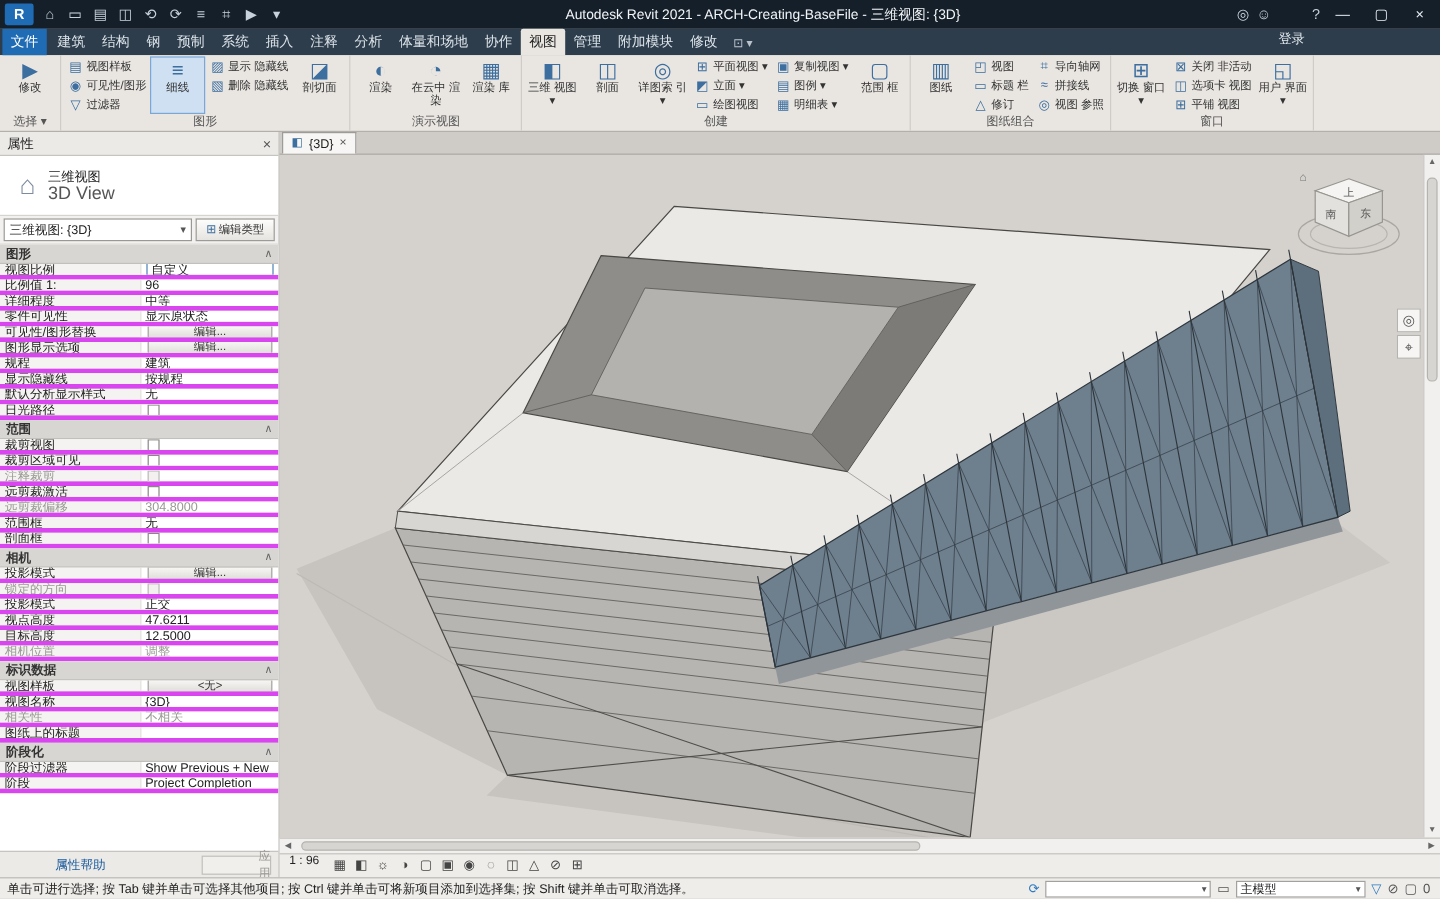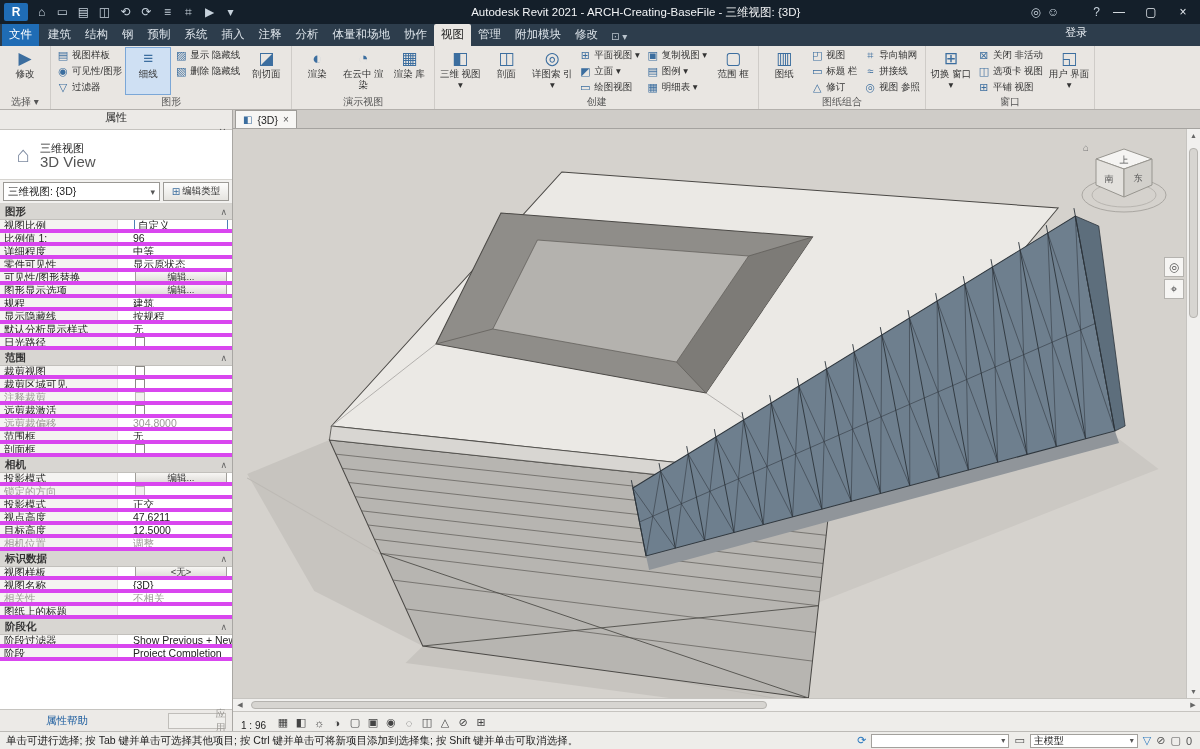--- a/index.html
+++ b/index.html
@@ -33,37 +33,37 @@
   .bigbtn.on{background:#cfe0f3;border-color:#7ba7d7;}
   .bicon{font-size:17px;line-height:20px;color:#3c6e9f;}
   .blab{font-size:9.5px;line-height:10.5px;text-align:center;color:#333;white-space:normal;}
   .scol{display:flex;flex-direction:column;justify-content:flex-start;}
   .sbtn{display:flex;align-items:center;height:16px;padding:0 3px;white-space:nowrap;}
   .sicon{width:14px;text-align:center;font-size:11px;color:#3c6e9f;margin-right:2px;}
   .slab{font-size:9.5px;color:#333;}
 
   
   .props{position:absolute;left:0;top:110px;width:233px;bottom:18px;background:#f2f1ef;border-right:1px solid #a9a7a3;display:flex;flex-direction:column;}
-  .props-header{height:20px;background:#eceae7;border-bottom:1px solid #c6c4c0;display:flex;align-items:center;padding:0 6px;font-size:11px;color:#222;flex-direction:column;}
+  .props-header{height:20px;background:#eceae7;border-bottom:1px solid #c6c4c0;display:flex;align-items:center;padding:0 6px;font-size:11px;color:#222;}
   .props-close{margin-left:auto;color:#555;font-size:12px;}
   .type-box{height:50px;background:#fff;border-bottom:1px solid #d6d4d0;display:flex;align-items:center;padding:0 6px;}
   .house-ic{font-size:22px;color:#7d8aa0;width:34px;text-align:center;}
   .type-main{font-size:11px;color:#222;line-height:14px;}
   .type-sub{font-size:15px;color:#555;line-height:13px;}
   .selector-row{height:24px;display:flex;align-items:center;padding:2px 3px;background:#f2f1ef;border-bottom:1px solid #d6d4d0;}
   .combo{flex:1;height:19px;background:#fff;border:1px solid #9a9894;display:flex;align-items:center;padding:0 4px;font-size:10.5px;color:#222;}
   .combo .caret{margin-left:auto;color:#555;font-size:9px;}
   .edit-type-btn{width:66px;height:19px;margin-left:3px;background:linear-gradient(#fdfdfc,#e6e4e0);border:1px solid #9d9b97;font-size:9.5px;display:flex;align-items:center;justify-content:center;gap:2px;color:#333;}
   .etic{color:#3c6e9f;font-size:10px;}
   .prows{flex:1;overflow:hidden;background:#fff;}
   .sec{height:16px;background:#d8d6d2;border-bottom:1px solid #c2c0bc;display:flex;align-items:center;font-weight:bold;font-size:10.5px;padding:0 5px;color:#333;}
   .secarr{margin-left:auto;font-weight:normal;color:#666;font-size:9px;}
   .prow{display:flex;height:13px;line-height:12px;border-bottom:4px solid #d946ef;font-size:10.5px;}
   .pname{width:118px;background:#f4f3f1;border-right:1px solid #e0deda;padding:0 4px;color:#222;white-space:nowrap;overflow:hidden;display:flex;align-items:center;}
-  .pval{flex:1;display:flex;align-items:center;padding:0 3px;background:#fff;color:#222;white-space:nowrap;overflow:hidden;margin-left:12px;}
+  .pval{flex:1;display:flex;align-items:center;padding:0 3px;background:#fff;color:#222;white-space:nowrap;overflow:hidden;}
   .muted{color:#9b9995 !important;}
   .pbtn{flex:1;margin:1px 2px;background:linear-gradient(#f7f6f4,#e1dfdb);border:1px solid #a09e9a;font-size:9.5px;display:flex;align-items:center;justify-content:center;height:11px;color:#333;}
   .pinput{flex:1;border:1px solid #4d7fb5;background:#fff;height:11px;display:flex;align-items:center;padding:0 3px;margin:0 1px;}
   .chk{width:10px;height:10px;border:1px solid #8a8884;background:#fff;margin-left:2px;}
   .mchk{border-color:#bdbbb7;background:#f2f1ef;}
   .props-footer{height:22px;border-top:1px solid #c6c4c0;background:#eceae7;display:flex;align-items:center;padding:0 6px;}
   .help-link{color:#1b5c9e;font-size:10.5px;margin-left:40px;}
   .apply-btn{margin-left:auto;width:58px;height:16px;background:#f0efec;border:1px solid #c0beba;color:#9b9995;display:flex;align-items:center;justify-content:center;font-size:10px;padding-left:47px;}
 
   
@@ -76,21 +76,21 @@
   .draw{flex:1;position:relative;background:#d5d2cd;overflow:hidden;}
   #scene{position:absolute;left:0;top:0;width:100%;height:100%;}
   .vscroll{width:14px;background:#f1f0ee;border-left:1px solid #c6c4c0;display:flex;flex-direction:column;align-items:center;}
   .sarr{height:13px;line-height:13px;font-size:7px;color:#666;}
   .vtrack{flex:1;width:100%;position:relative;}
   .vthumb{position:absolute;left:2px;right:2px;top:6px;height:170px;background:#d7d5d1;border:1px solid #b5b3af;border-radius:4px;}
   .hscroll{height:13px;background:#f1f0ee;border-top:1px solid #c6c4c0;display:flex;align-items:center;}
   .harr{width:14px;text-align:center;font-size:7px;color:#666;}
   .htrack{flex:1;position:relative;height:100%;}
   .hthumb{position:absolute;top:2px;bottom:2px;left:4px;width:55%;background:#d7d5d1;border:1px solid #b5b3af;border-radius:4px;}
-  .vcb{height:20px;background:#eeedea;border-top:1px solid #c6c4c0;display:flex;align-items:flex-end;padding-left:4px;}
+  .vcb{height:20px;background:#eeedea;border-top:1px solid #c6c4c0;display:flex;align-items:flex-start;padding-left:4px;}
   .scale-lbl{font-size:10px;color:#222;padding:0 8px 0 4px;white-space:nowrap;}
   .vic{width:18px;height:17px;display:flex;align-items:center;justify-content:center;font-size:11px;color:#444;}
 
   .viewcube{position:absolute;right:14px;top:6px;width:96px;height:100px;}
   .navbtns{position:absolute;right:2px;top:128px;display:flex;flex-direction:column;gap:2px;}
   .nbtn{width:20px;height:20px;background:#f6f5f3;border:1px solid #b5b3af;display:flex;align-items:center;justify-content:center;font-size:12px;color:#555;}
 
   
   .statusbar{position:absolute;left:0;bottom:0;width:1200px;height:18px;background:#eeedea;border-top:1px solid #bcbab6;display:flex;align-items:center;font-size:10.5px;padding:0 6px;color:#222;}
   .hint{white-space:nowrap;overflow:hidden;}

